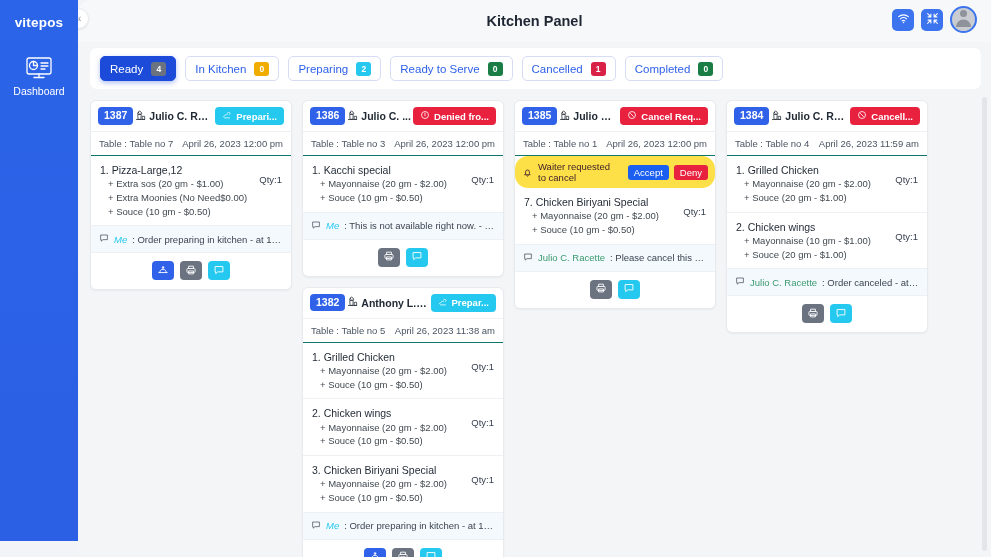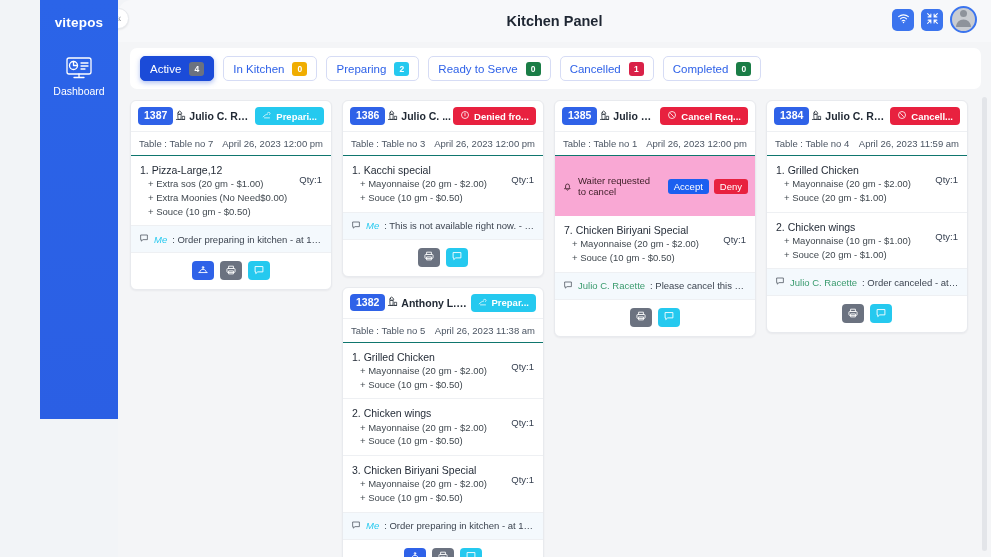--- a/index.html
+++ b/index.html
@@ -6,26 +6,25 @@
   html, body {
     width: 991px; height: 557px;
     font-family: "Liberation Sans", sans-serif;
     background: #f2f4f7;
     overflow: hidden;
   }
   .app { display: flex; width: 991px; height: 557px; position: relative; }
 
   
   .sidebar {
-    width: 78px; height: 419px;
+    width: 78px; height: 541px;
     background: #2563eb;
     background: linear-gradient(180deg,#2b64e8 0%,#2b5fe4 100%);
     display: flex; flex-direction: column; align-items: stretch;
     flex: 0 0 78px;
-    margin-left: 40px;
   }
   .logo-wrap {
     height: 44px; display: flex; align-items: center; justify-content: center;
   }
   .logo-text {
     color: #fff; font-size: 13.5px; font-weight: 700; letter-spacing: .2px;
   }
   .nav-item {
     height: 62px; display: flex; flex-direction: column;
     align-items: center; justify-content: center; gap: 4px;
@@ -145,22 +144,22 @@
   .status.cancelled { background: #e8213f; }
 
   .card-sub {
     display: flex; justify-content: space-between; align-items: center;
     padding: 6px 8px; font-size: 9.5px; color: #4b5563;
     border-bottom: 1px solid #0f766e;
   }
 
   .alert-row {
     display: flex; align-items: center; gap: 5px;
-    background: #f9a8d4; padding: 19px 7px;
-    font-size: 9.5px; color: #40202a;
+    background: #fde047; padding: 5px 7px;
+    font-size: 9.5px; color: #40202a; border-radius: 13px;
   }
   .alert-row .bell { width: 11px; height: 11px; flex: 0 0 11px; }
   .alert-row .spacer { flex: 1; }
   .mini-btn {
     border-radius: 3px; padding: 2px 6px; font-size: 9.5px; color: #fff;
     cursor: pointer; white-space: nowrap;
   }
   .mini-btn.accept { background: #1b5ff0; }
   .mini-btn.deny   { background: #e8213f; }
 
@@ -260,21 +259,21 @@
               <circle cx="12" cy="8.5" r="4"></circle>
               <path d="M3.5 24c0-5 3.9-8.5 8.5-8.5s8.5 3.5 8.5 8.5z"></path>
             </svg>
           </span>
         </div>
       </div>
     </div>
 
     <div class="tabs-card">
       <div class="tab active">
-        <span>Active</span>
+        <span>Ready</span>
         <span class="badge gray">4</span>
       </div>
       <div class="tab">
         <span>In Kitchen</span>
         <span class="badge yellow">0</span>
       </div>
       <div class="tab">
         <span>Preparing</span>
         <span class="badge cyan">2</span>
       </div>

